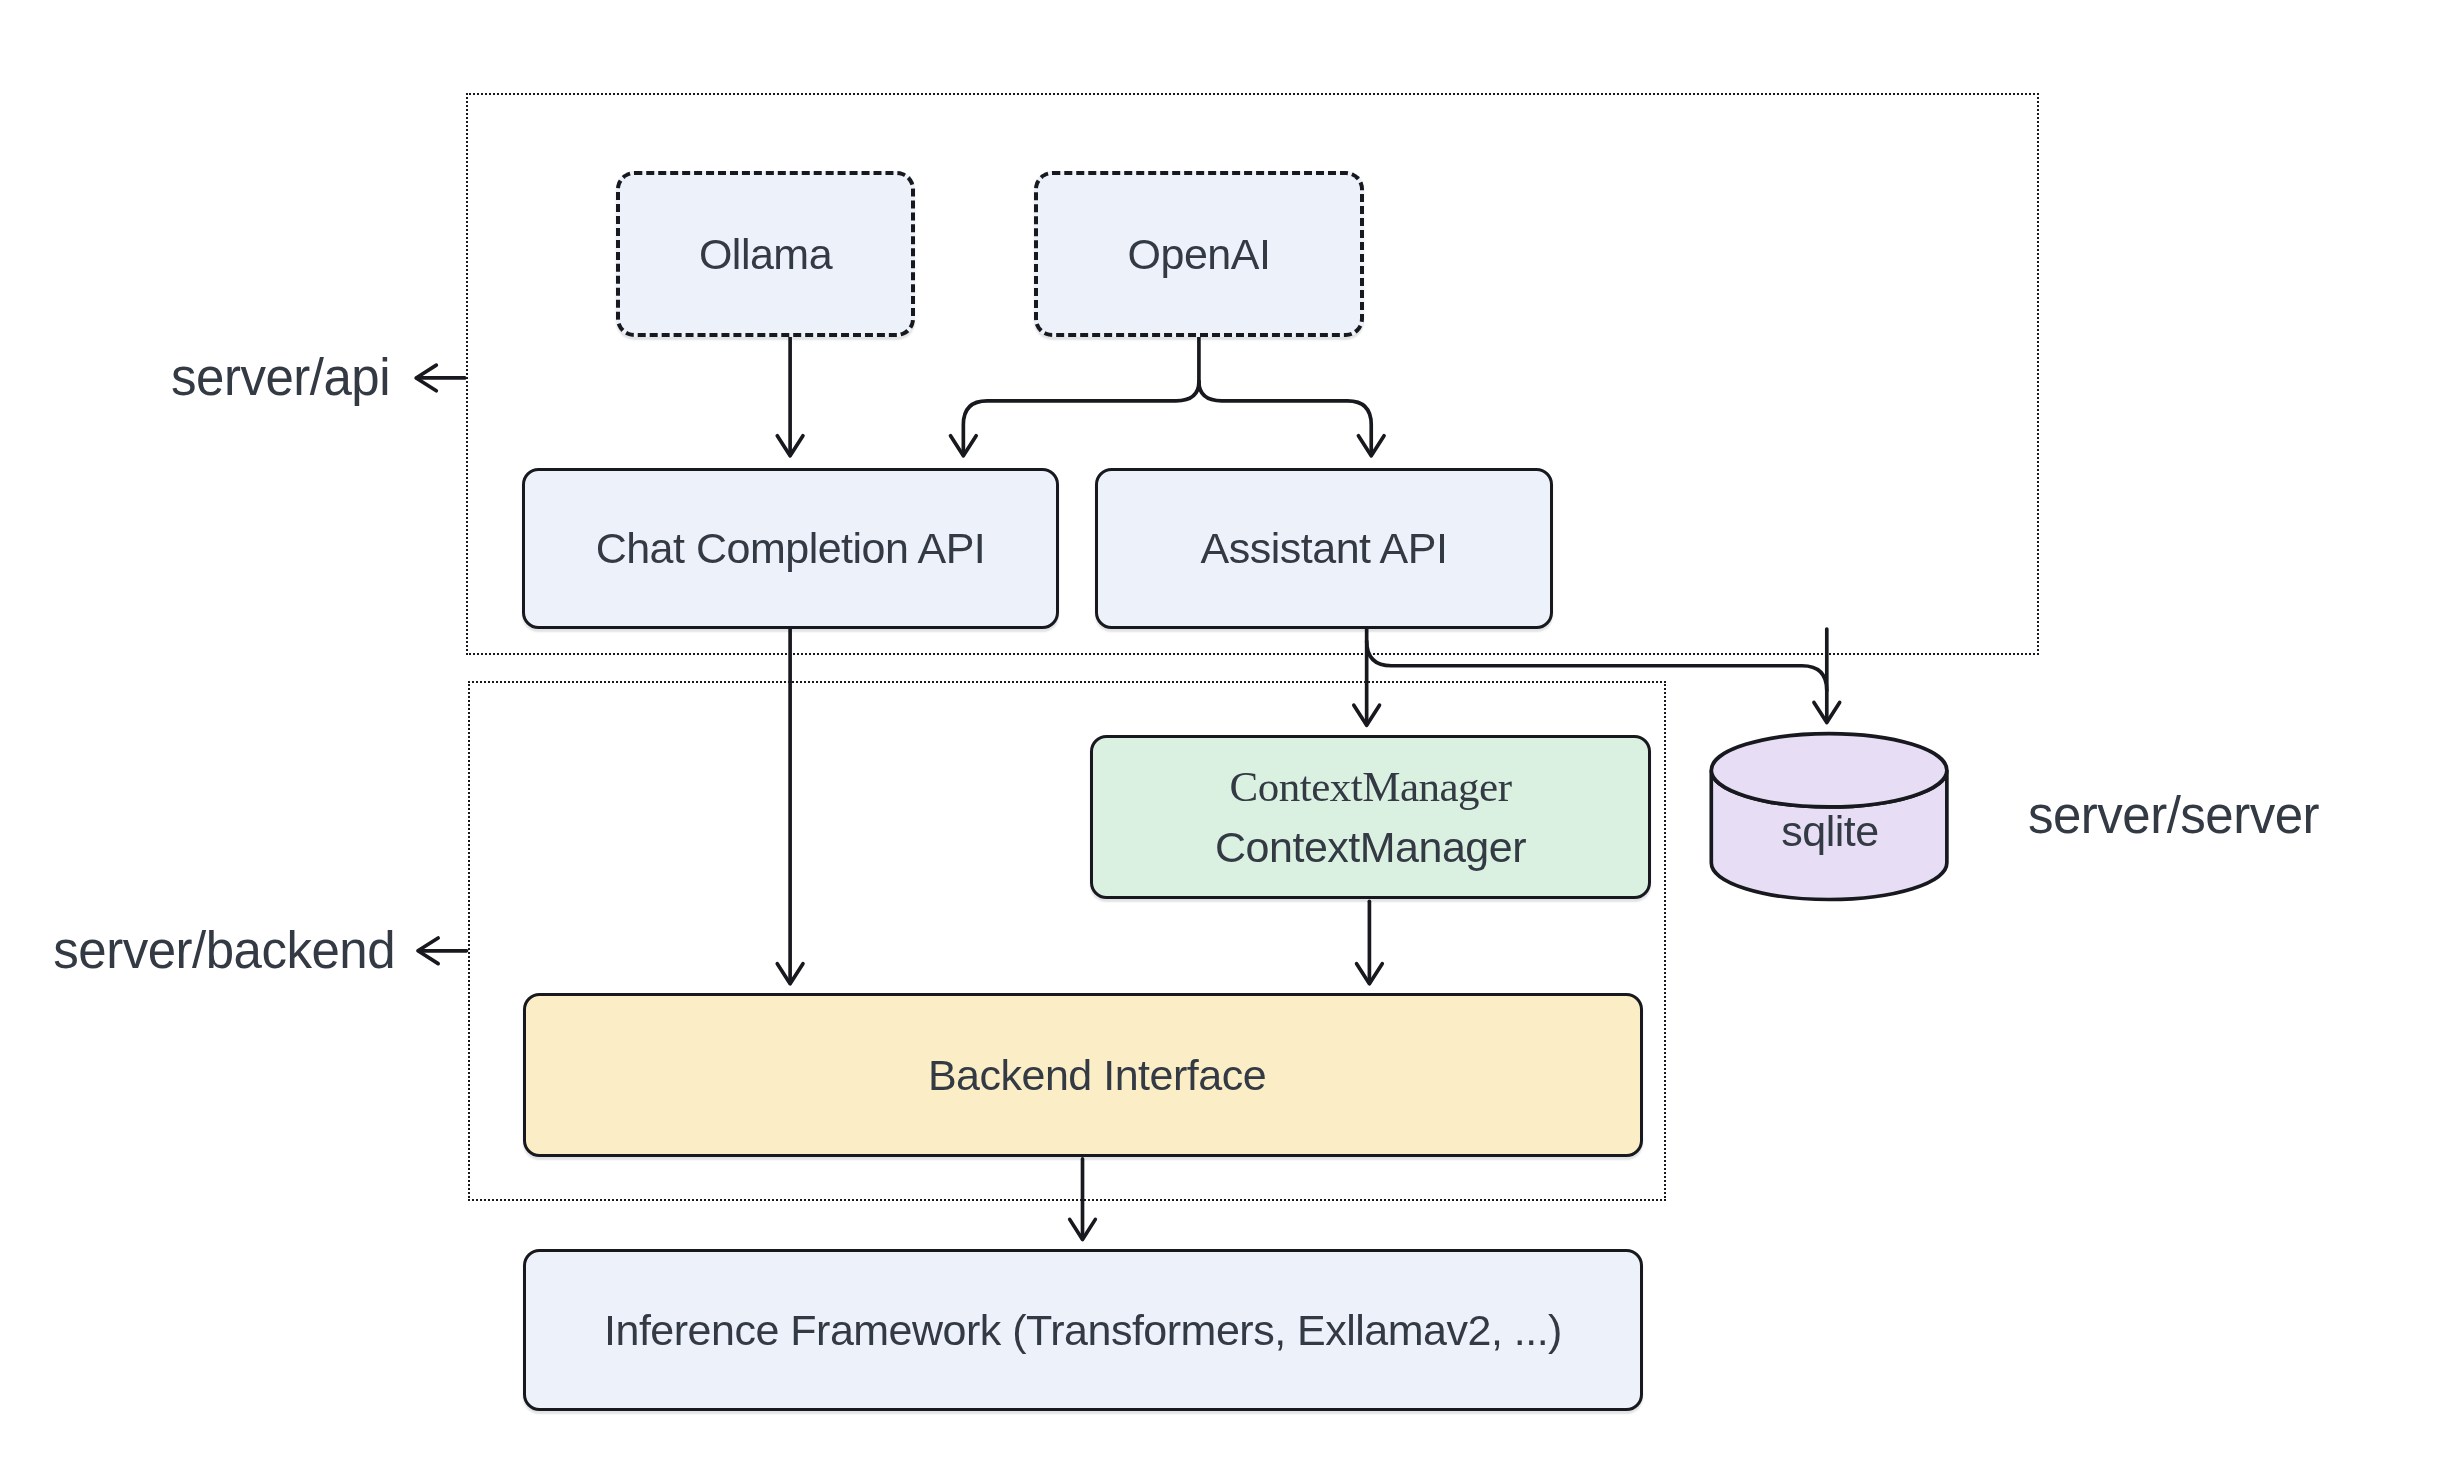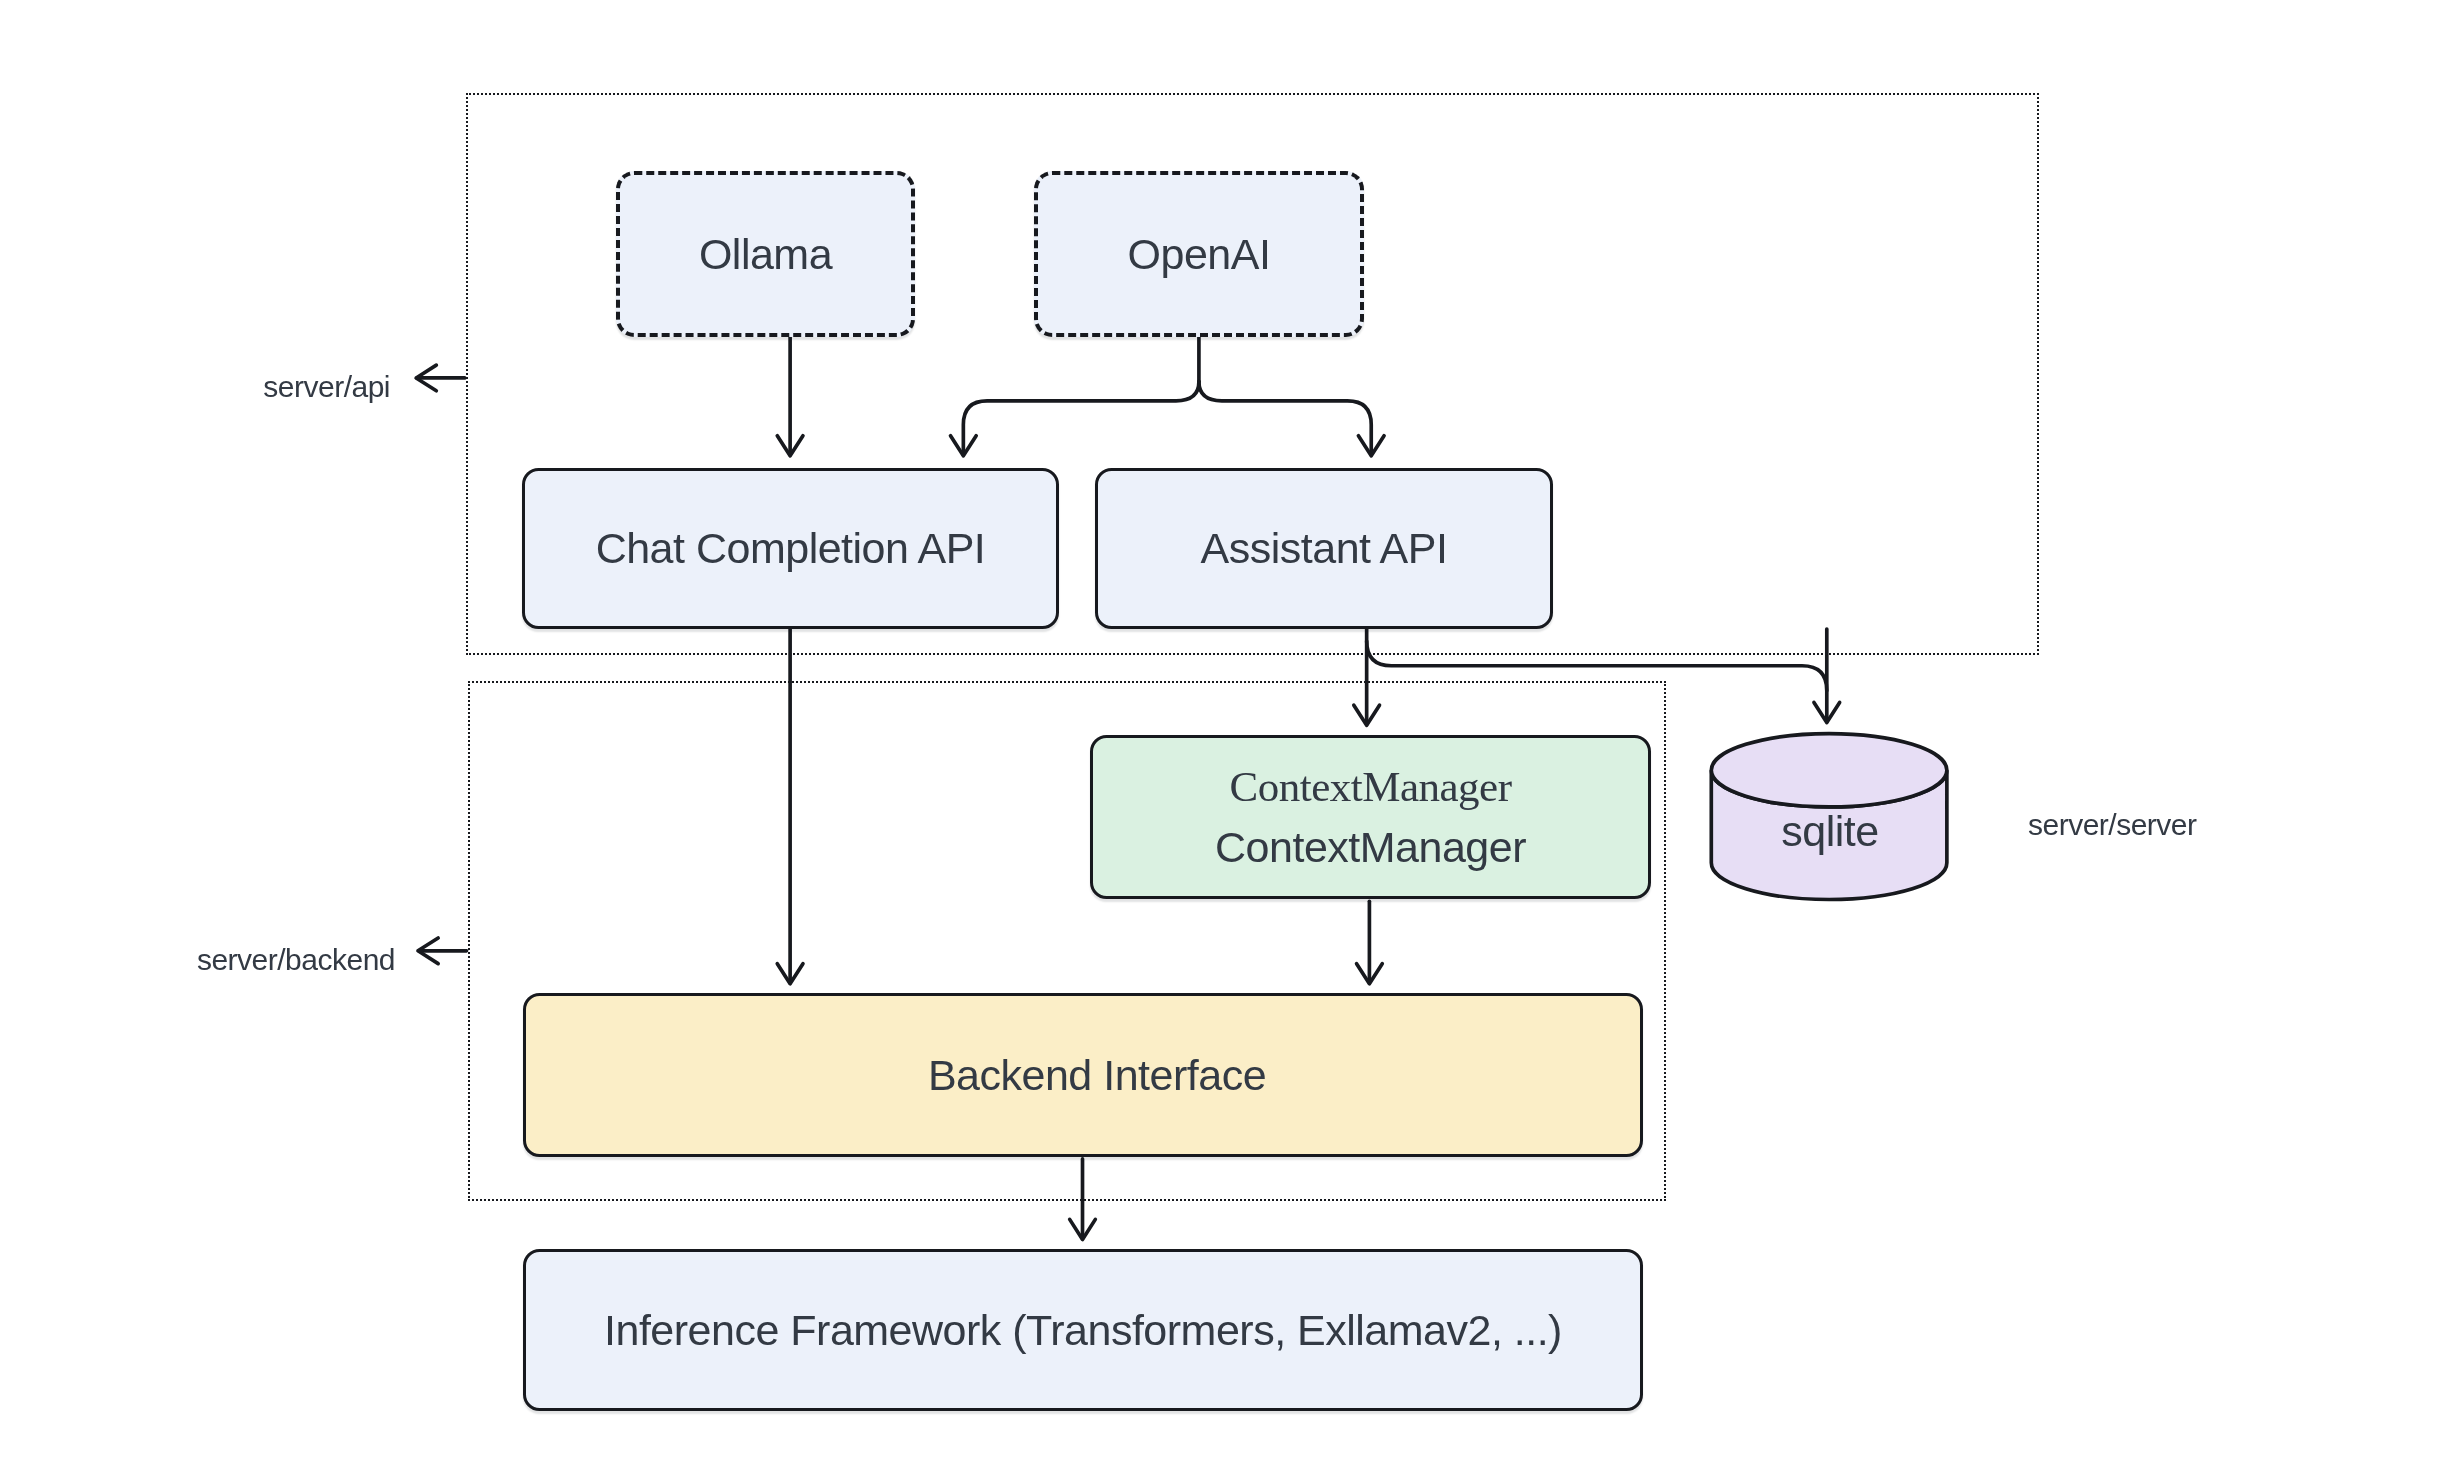--- a/index.html
+++ b/index.html
@@ -36,23 +36,23 @@
     font-size:43px;
     line-height:61px;
     letter-spacing:-0.5px;
     box-shadow:0 2.8px 1.8px rgba(20,24,32,0.12);
   }
   .node.dashed{border:4.6px dashed var(--line);border-radius:18.3px;}
   .node.green{background:var(--node-green);}
   .node.yellow{background:var(--node-yellow);padding-left:28px;}
   .side-label{
     position:absolute;
-    font-size:30px;
+    font-size:51px;
     letter-spacing:-0.5px;
-    display:flex;align-items:center;margin-top:9px;
+    display:flex;align-items:center;
   }
   .side-label.right-align{justify-content:flex-end;}
   #sqlite-label{
     position:absolute;
     left:1712px;top:787px;width:236px;height:88px;
     display:flex;align-items:center;justify-content:center;
     font-size:43px;letter-spacing:-0.5px;
   }
   #connector-layer{position:absolute;left:0;top:0;width:2462px;height:1480px;pointer-events:none;}
   .edge{fill:none;stroke:var(--line);stroke-width:4;stroke-linecap:round;}

